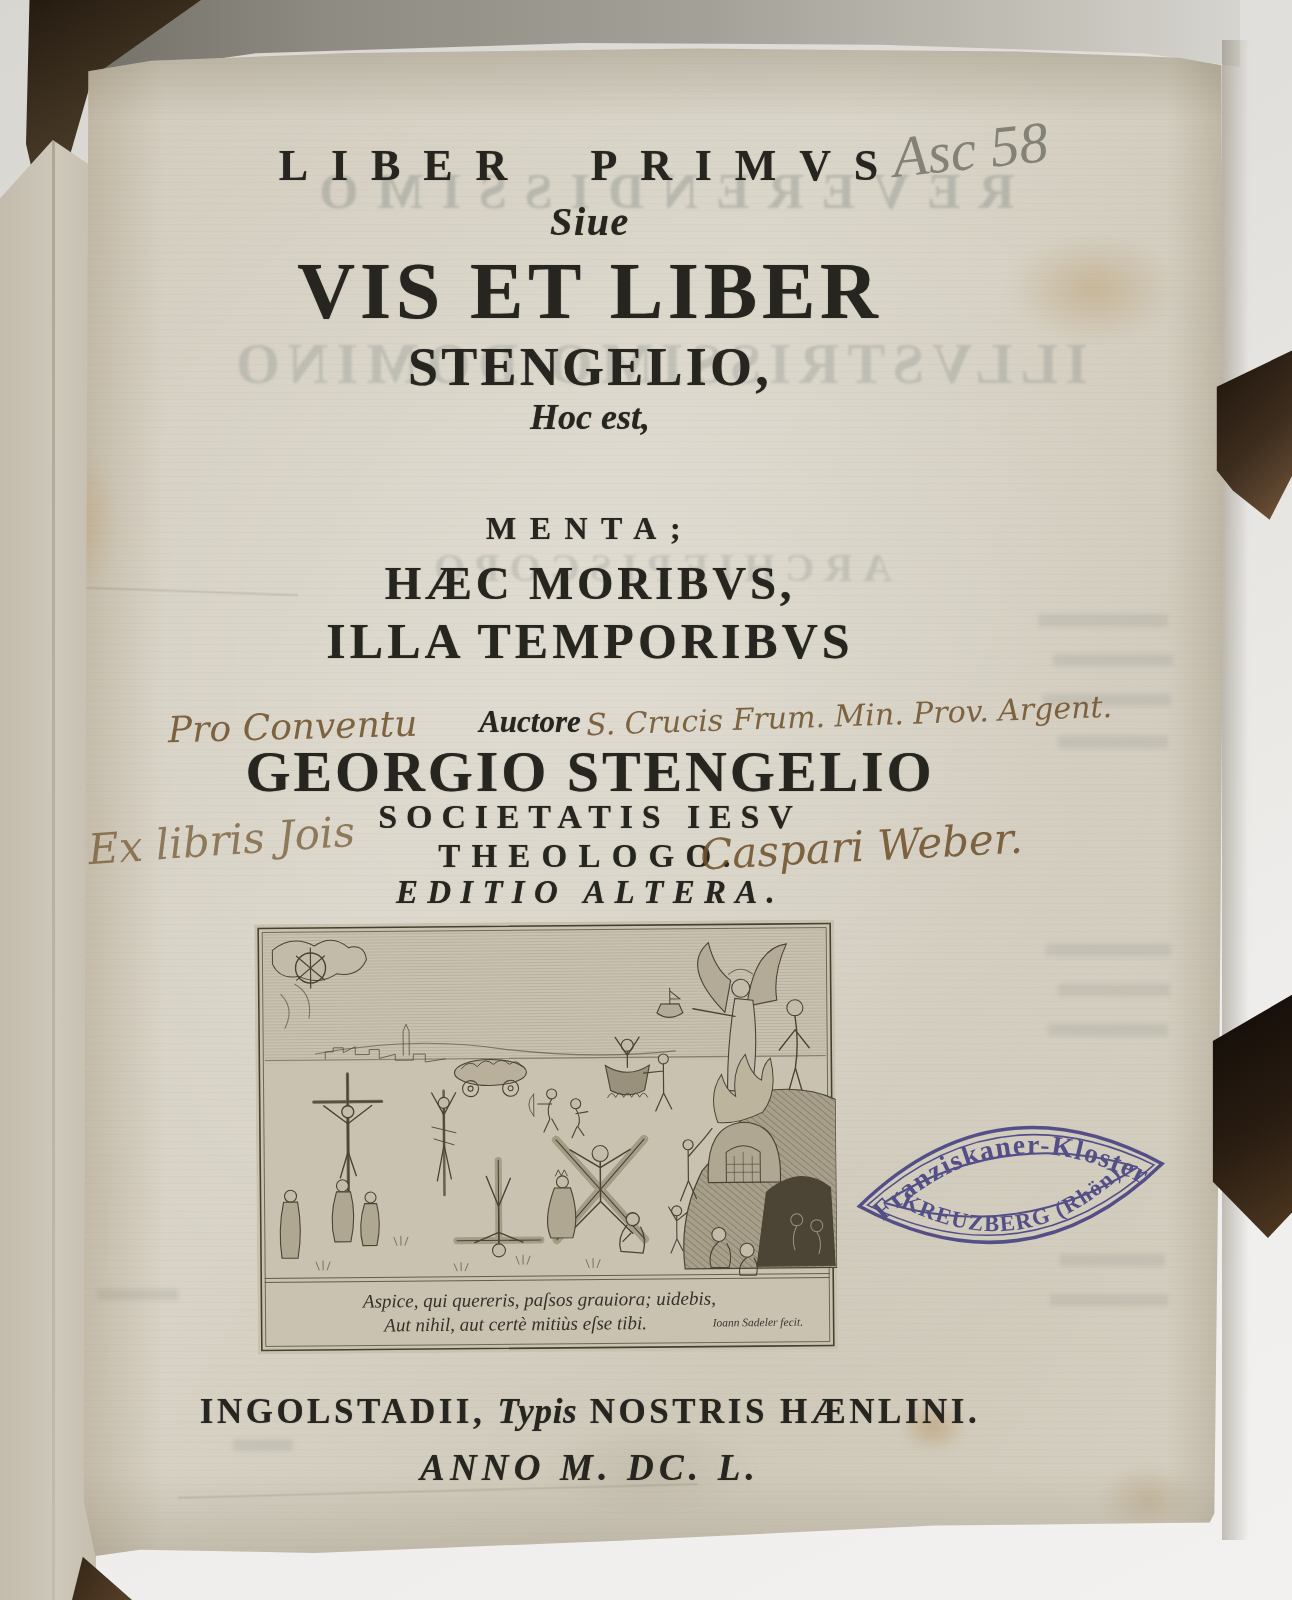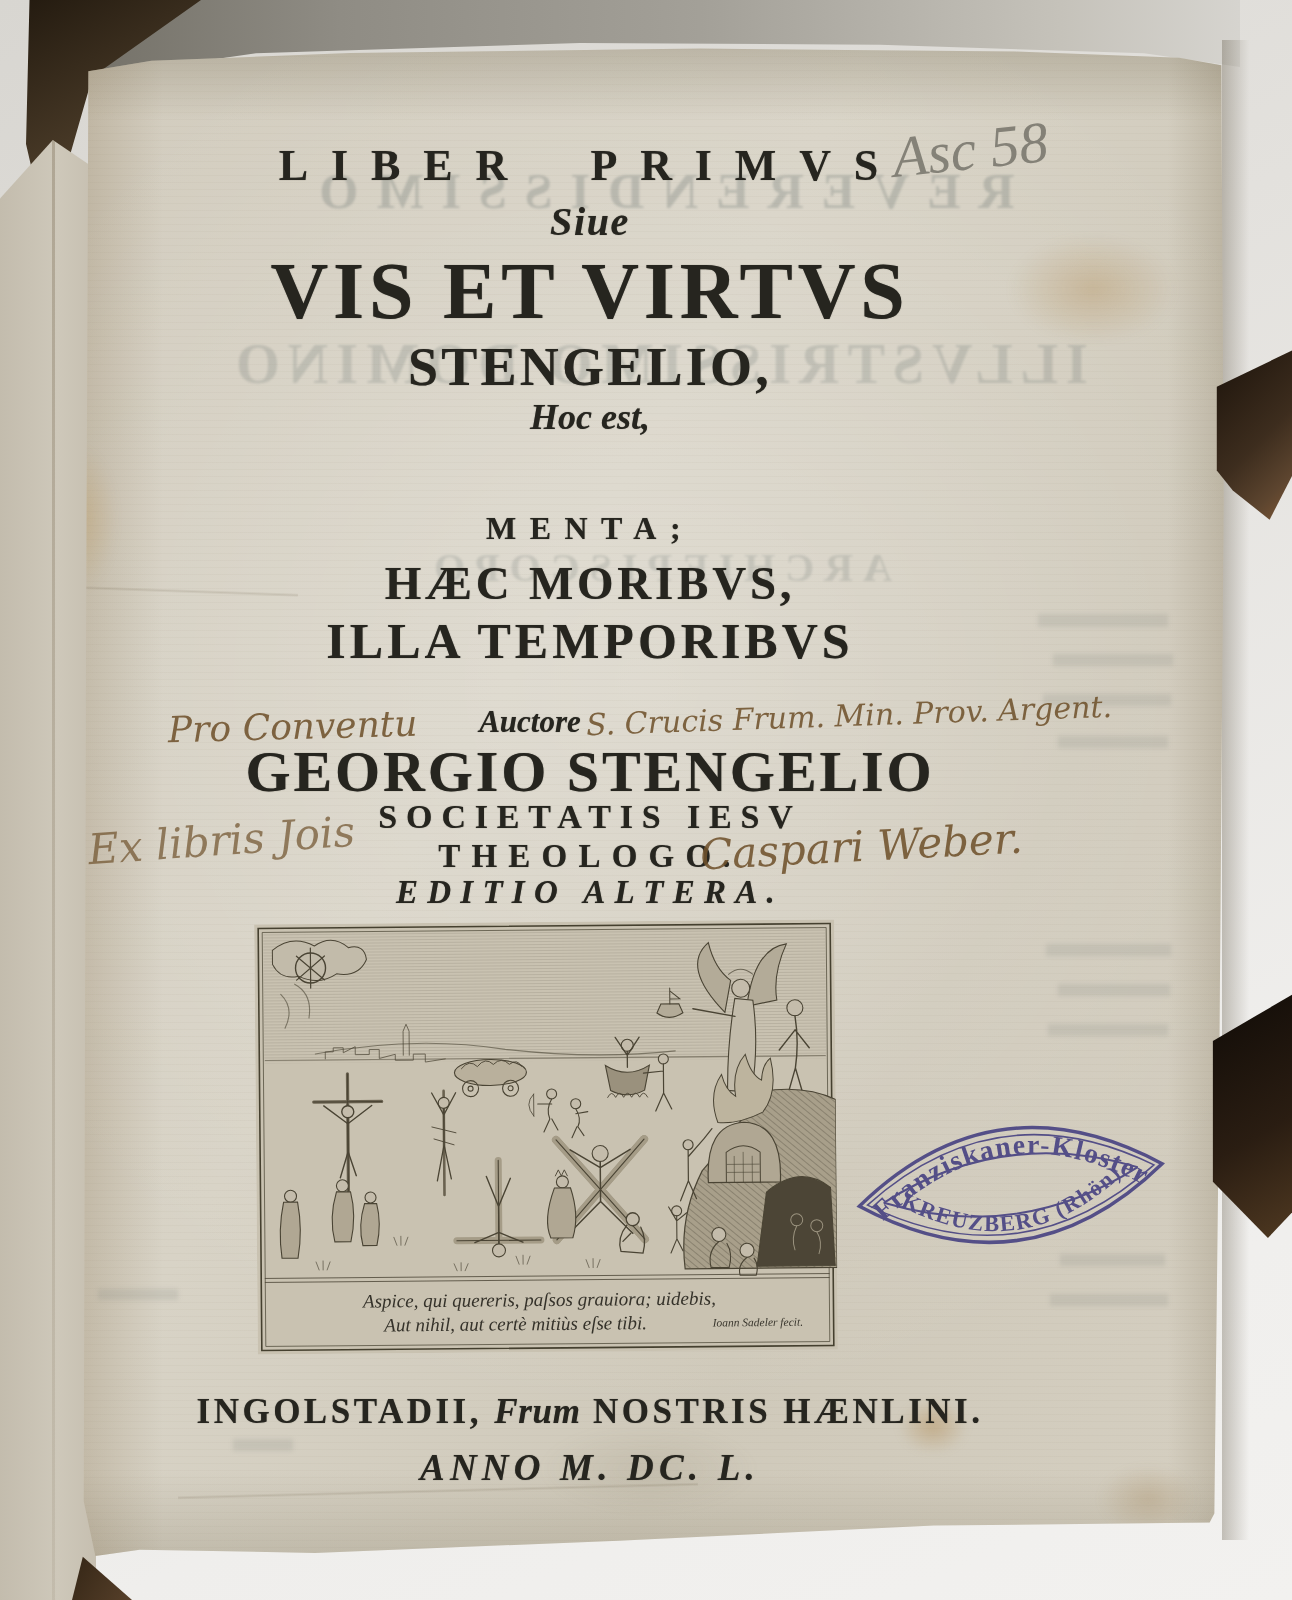--- a/index.html
+++ b/index.html
@@ -96,21 +96,21 @@
     <div class="crease" style="left:120px;top:1445px;width:520px;height:4px;transform:rotate(-1.5deg);"></div>
     <div class="stain" style="left:950px;top:190px;width:170px;height:110px;background:radial-gradient(rgba(168,124,60,.30),rgba(168,124,60,0) 70%);"></div>
     <div class="stain" style="left:-20px;top:400px;width:80px;height:150px;background:radial-gradient(rgba(190,150,80,.32),rgba(190,150,80,0) 70%);"></div>
     <div class="stain" style="left:840px;top:1355px;width:70px;height:55px;background:radial-gradient(rgba(170,125,60,.38),rgba(170,125,60,0) 70%);"></div>
     <div class="stain" style="left:1040px;top:1420px;width:100px;height:70px;background:radial-gradient(rgba(150,112,58,.24),rgba(150,112,58,0) 70%);"></div>
     <div class="stain" style="left:480px;top:1380px;width:220px;height:90px;background:radial-gradient(rgba(130,120,95,.14),rgba(130,120,95,0) 70%);"></div>
   </div>
 
   <div class="line" style="top:140px;font-size:44px;font-weight:700;letter-spacing:.52em;word-spacing:.6em;">LIBER PRIMVS</div>
   <div class="line it" style="top:198px;font-size:40px;font-weight:700;letter-spacing:.04em;">Siue</div>
-  <div class="line" style="top:246px;font-size:80px;font-weight:700;letter-spacing:.06em;">VIS ET VIRTVS</div>
+  <div class="line" style="top:246px;font-size:80px;font-weight:700;letter-spacing:.06em;">VIS ET LIBER</div>
   <div class="line" style="top:336px;font-size:54px;font-weight:700;letter-spacing:.06em;">STENGELIO,</div>
   <div class="line it" style="top:396px;font-size:36px;font-weight:700;">Hoc est,</div>
   <div class="line" style="top:510px;font-size:32px;font-weight:700;letter-spacing:.42em;">MENTA;</div>
   <div class="line" style="top:556px;font-size:47px;font-weight:700;letter-spacing:.08em;">HÆC MORIBVS,</div>
   <div class="line" style="top:612px;font-size:50px;font-weight:700;letter-spacing:.08em;">ILLA TEMPORIBVS</div>
 
   <div class="hand" style="left:168px;top:706px;font-size:36px;transform:rotate(-1.5deg);">Pro Conventu</div>
   <div class="line it" style="left:0;width:1060px;top:704px;font-size:31px;font-weight:700;">Auctore</div>
   <div class="hand" style="left:586px;top:698px;font-size:30px;transform:rotate(-2deg);">S. Crucis Frum. Min. Prov. Argent.</div>
 
@@ -288,21 +288,21 @@
       </g>
 
       <text x="282" y="384" text-anchor="middle" font-size="19" font-style="italic" fill="#35322a" font-family="Liberation Serif, DejaVu Serif, serif">Aspice, qui quereris, paſsos grauiora; uidebis,</text>
       <text x="258" y="408" text-anchor="middle" font-size="19" font-style="italic" fill="#35322a" font-family="Liberation Serif, DejaVu Serif, serif">Aut nihil, aut certè mitiùs eſse tibi.</text>
       <text x="455" y="406" font-size="11.5" font-style="italic" fill="#3b382f" font-family="Liberation Serif, DejaVu Serif, serif">Ioann Sadeler fecit.</text>
     </svg>
   </div>
 
   <div class="line" style="top:1392px;font-size:35px;font-weight:700;letter-spacing:.10em;">
     <span>INGOLSTADII,</span>
-    <span class="it" style="letter-spacing:.02em;">Frum</span>
+    <span class="it" style="letter-spacing:.02em;">Typis</span>
     <span>NOSTRIS HÆNLINI.</span>
   </div>
   <div class="line it" style="top:1446px;font-size:37px;font-weight:700;letter-spacing:.14em;">ANNO M. DC. L.</div>
 
   <div class="stamp">
     <svg viewBox="0 0 310 170" width="318" height="178">
       <defs>
         <path id="stamp-top-arc" d="M28,100 Q155,8 282,100"></path>
         <path id="stamp-bottom-arc" d="M32,78 Q155,176 278,78"></path>
       </defs>

